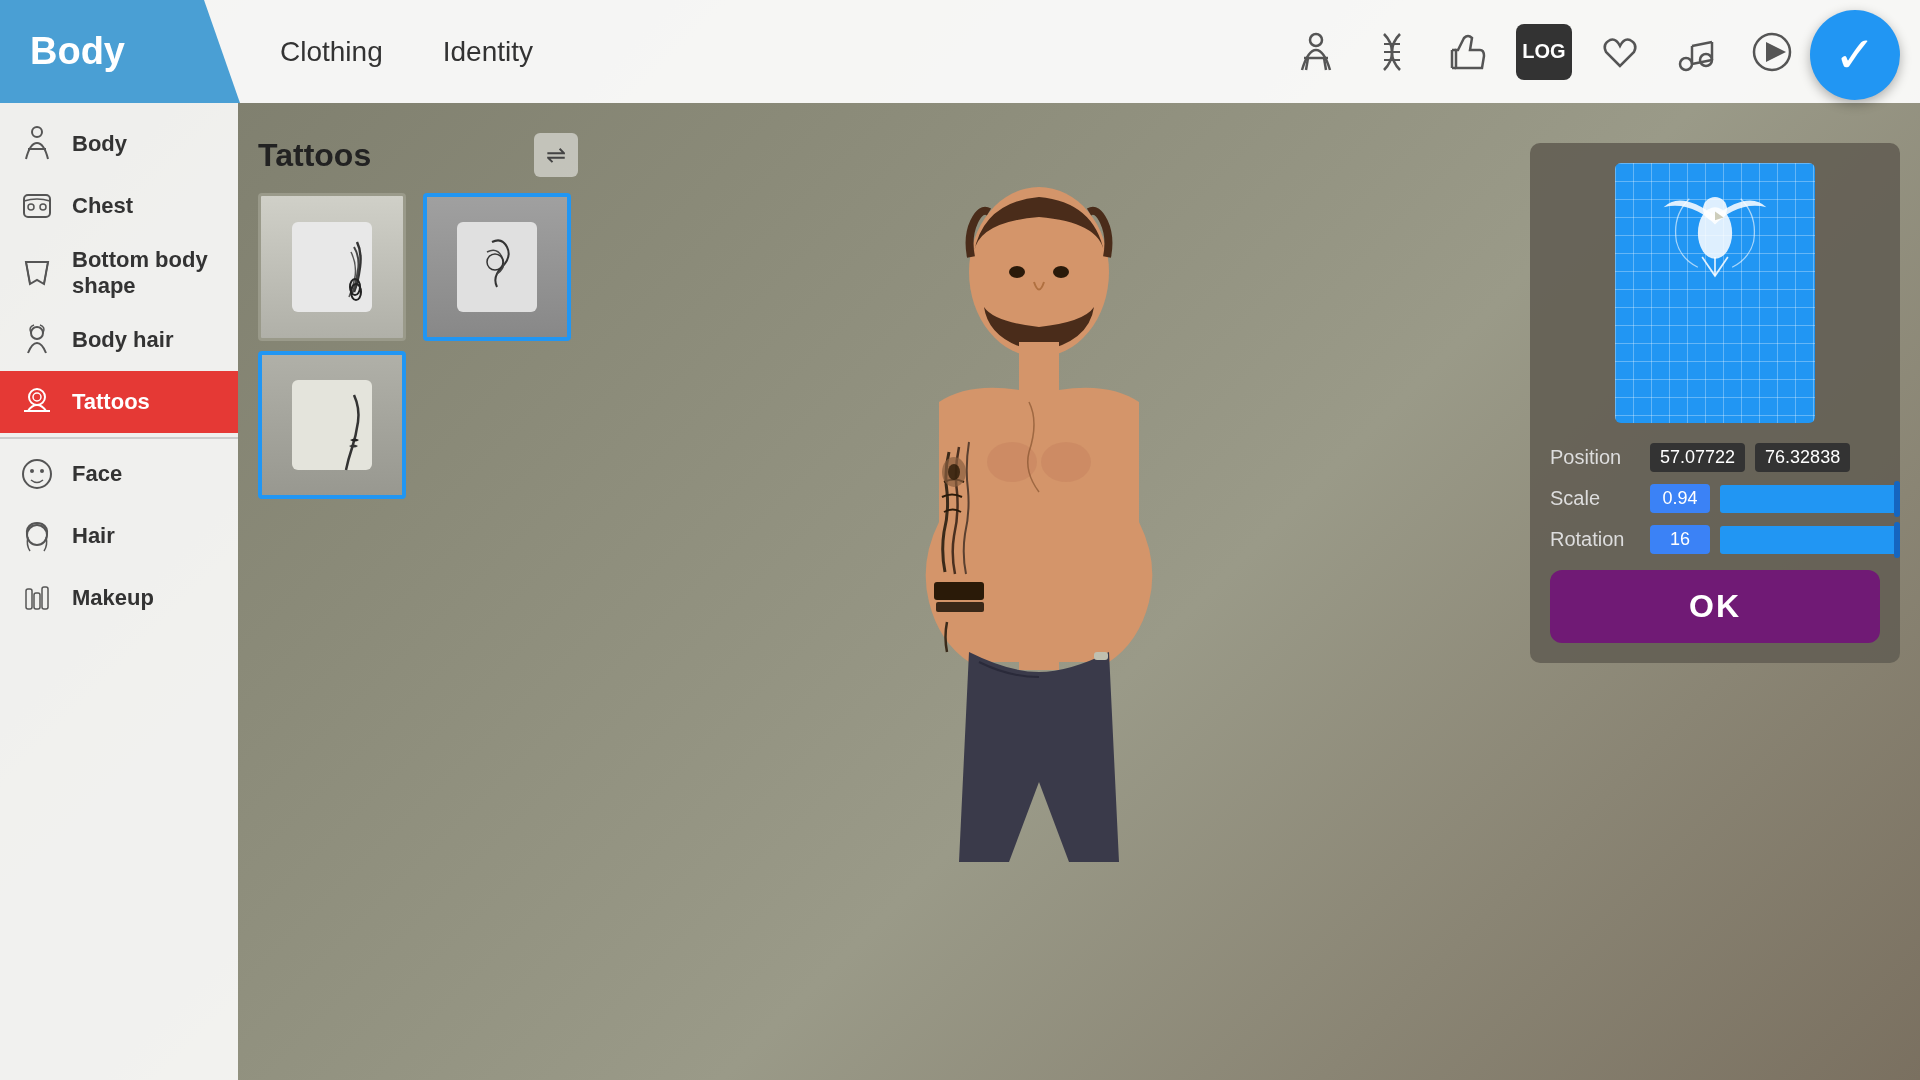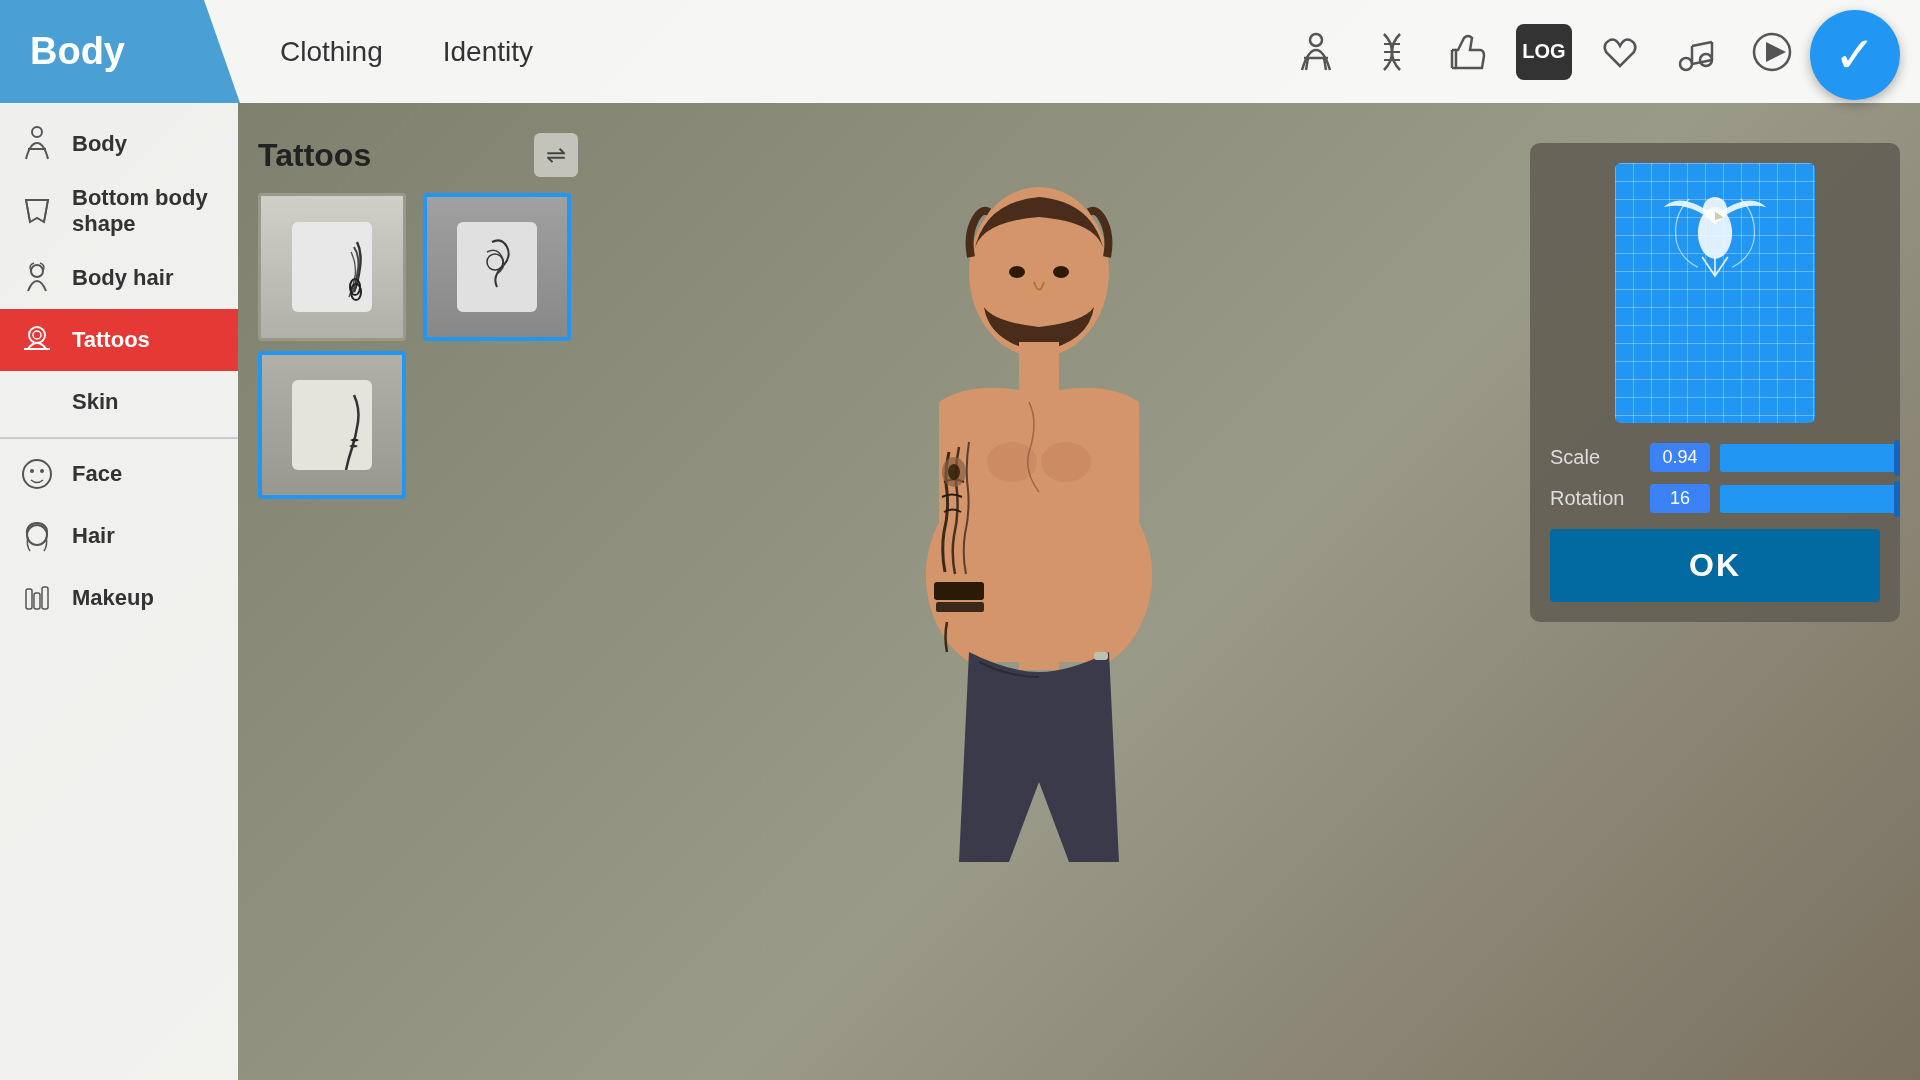--- a/index.html
+++ b/index.html
@@ -367,26 +367,26 @@
       transform: translateY(-50%);
       width: 6px;
       height: 36px;
       background: #1565C0;
       border-radius: 3px;
     }
 
     .ok-btn {
       width: 100%;
       padding: 18px;
-      background: #0369a1;
+      background: #701a75;
       color: white;
       font-size: 32px;
       font-weight: bold;
       text-align: center;
-      border-radius: 4px;
+      border-radius: 12px;
       cursor: pointer;
       margin-top: 16px;
       letter-spacing: 2px;
     }
 
     
     .char-illus {
       width: 420px;
       height: 860px;
       position: relative;
@@ -470,20 +470,31 @@
     <div class="sidebar-icon">
       <svg width="38" height="38" viewBox="0 0 38 38" fill="none">
         <circle cx="19" cy="7" r="5" stroke="#555" stroke-width="2" fill="none"></circle>
         <path d="M8 34 Q12 18 19 18 Q26 18 30 34" stroke="#555" stroke-width="2" fill="none"></path>
         <line x1="10" y1="24" x2="28" y2="24" stroke="#555" stroke-width="2"></line>
       </svg>
     </div>
     <span class="sidebar-label">Body</span>
   </div>
 
+  <div class="sidebar-item">
+    <div class="sidebar-icon">
+      <svg width="38" height="38" viewBox="0 0 38 38" fill="none">
+        <rect x="6" y="8" width="26" height="22" rx="4" stroke="#555" stroke-width="2" fill="none"></rect>
+        <circle cx="13" cy="20" r="3" stroke="#555" stroke-width="1.5" fill="none"></circle>
+        <circle cx="25" cy="20" r="3" stroke="#555" stroke-width="1.5" fill="none"></circle>
+        <path d="M6 14 Q19 10 32 14" stroke="#555" stroke-width="1.5" fill="none"></path>
+      </svg>
+    </div>
+    <span class="sidebar-label">Chest</span>
+  </div>
 
   <div class="sidebar-item">
     <div class="sidebar-icon">
       <svg width="38" height="38" viewBox="0 0 38 38" fill="none">
         <path d="M8 8 L30 8 L26 30 L19 26 L12 30 Z" stroke="#555" stroke-width="2" fill="none"></path>
         <line x1="8" y1="8" x2="12" y2="30" stroke="#555" stroke-width="1.5"></line>
         <line x1="30" y1="8" x2="26" y2="30" stroke="#555" stroke-width="1.5"></line>
       </svg>
     </div>
     <span class="sidebar-label">Bottom body shape</span>
@@ -507,25 +518,20 @@
         <circle cx="19" cy="14" r="8" stroke="white" stroke-width="2" fill="none"></circle>
         <circle cx="19" cy="14" r="4" stroke="white" stroke-width="1.5" fill="none"></circle>
         <line x1="6" y1="28" x2="32" y2="28" stroke="white" stroke-width="2"></line>
         <path d="M10 28 Q14 22 19 22 Q24 22 28 28" stroke="white" stroke-width="2" fill="none"></path>
       </svg>
     </div>
     <span class="sidebar-label">Tattoos</span>
   </div>
 
 
-  <div class="sidebar-item">
-    <div class="sidebar-icon">
-    </div>
-    <span class="sidebar-label">Skin</span>
-  </div>
 
   <div class="sidebar-divider"></div>
 
   <div class="sidebar-item">
     <div class="sidebar-icon">
       <svg width="38" height="38" viewBox="0 0 38 38" fill="none">
         <circle cx="19" cy="19" r="14" stroke="#555" stroke-width="2" fill="none"></circle>
         <circle cx="14" cy="16" r="2" fill="#555"></circle>
         <circle cx="24" cy="16" r="2" fill="#555"></circle>
         <path d="M13 25 Q19 30 25 25" stroke="#555" stroke-width="1.5" fill="none"></path>
@@ -690,20 +696,25 @@
           <path d="M100 40 Q120 60 115 90 Q110 110 90 120" stroke="rgba(255,255,255,0.6)" stroke-width="1.5" fill="none"></path>
 
           <path d="M55 108 L70 130 L85 108" stroke="rgba(255,255,255,0.85)" stroke-width="2" fill="none"></path>
           <line x1="70" y1="108" x2="70" y2="130" stroke="rgba(255,255,255,0.85)" stroke-width="2"></line>
         </svg>
       </div>
     </div>
 
     <div class="controls-grid">
 
+      <div class="control-row">
+        <span class="control-label">Position</span>
+        <div class="control-value">57.07722</div>
+        <div class="control-value">76.32838</div>
+      </div>
 
       <div class="control-row">
         <span class="control-label">Scale</span>
         <div class="control-value-sm">0.94</div>
         <div class="slider-bar" style="width: 180px;">
           <div class="slider-handle"></div>
         </div>
       </div>
 
       <div class="control-row">

